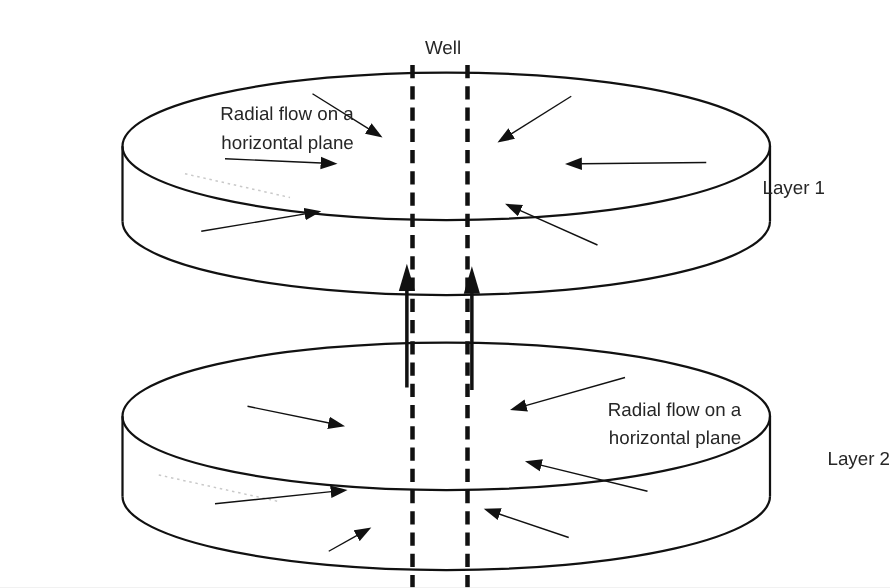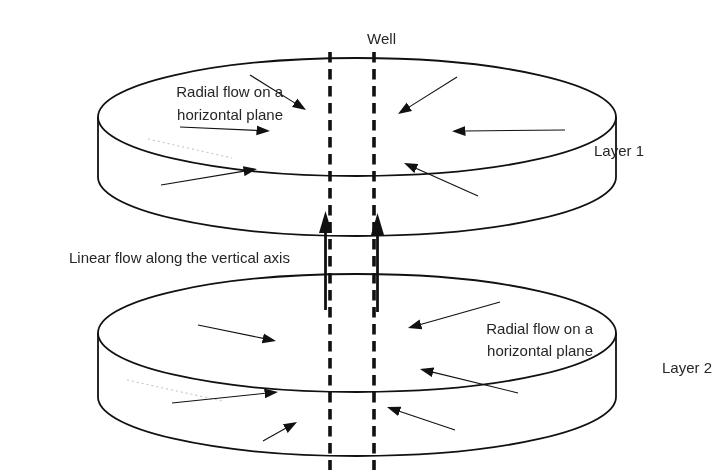--- a/index.html
+++ b/index.html
@@ -85,30 +85,29 @@
     <g>
       <line class="thin-arrow" marker-end="url(#ah-thin)" x1="198" y1="325" x2="263.3" y2="338.4"></line>
       <line class="thin-arrow" marker-end="url(#ah-thin)" x1="500" y1="302" x2="420.5" y2="324.5"></line>
       <line class="thin-arrow" marker-end="url(#ah-thin)" x1="518" y1="393" x2="432.6" y2="372.1"></line>
       <line class="thin-arrow" marker-end="url(#ah-thin)" x1="172" y1="403" x2="265.1" y2="393.3"></line>
       <line class="thin-arrow" marker-end="url(#ah-thin)" x1="263" y1="441" x2="285.7" y2="428.3"></line>
       <line class="thin-arrow" marker-end="url(#ah-thin)" x1="455" y1="430" x2="399.3" y2="411.2"></line>
     </g>
   </svg>
 
-  <div class="label" style="left:340px;top:30px;width:56px;text-align:right;">Well</div>
+  <div class="label" style="left:340px;top:30px;width:56px;text-align:left;">Well</div>
 
   <div class="label annotation" style="left:143px;top:80px;width:140px;line-height:23px;">
     <div>Radial flow on a</div>
     <div>horizontal plane</div>
   </div>
 
-  <div class="label" style="left:594px;top:142px;">Layer 1</div>
+  <div class="label" style="left:610px;top:142px;">Layer 1</div>
 
-  <div class="label" style="left:69px;top:249px;">Linear flow along the vertical axis</div>
 
   <div class="label annotation" style="left:453px;top:318px;width:140px;">
     <div>Radial flow on a</div>
     <div>horizontal plane</div>
   </div>
 
   <div class="label" style="left:622px;top:359px;margin-left:40px;">Layer 2</div>
 
 </div>
 

